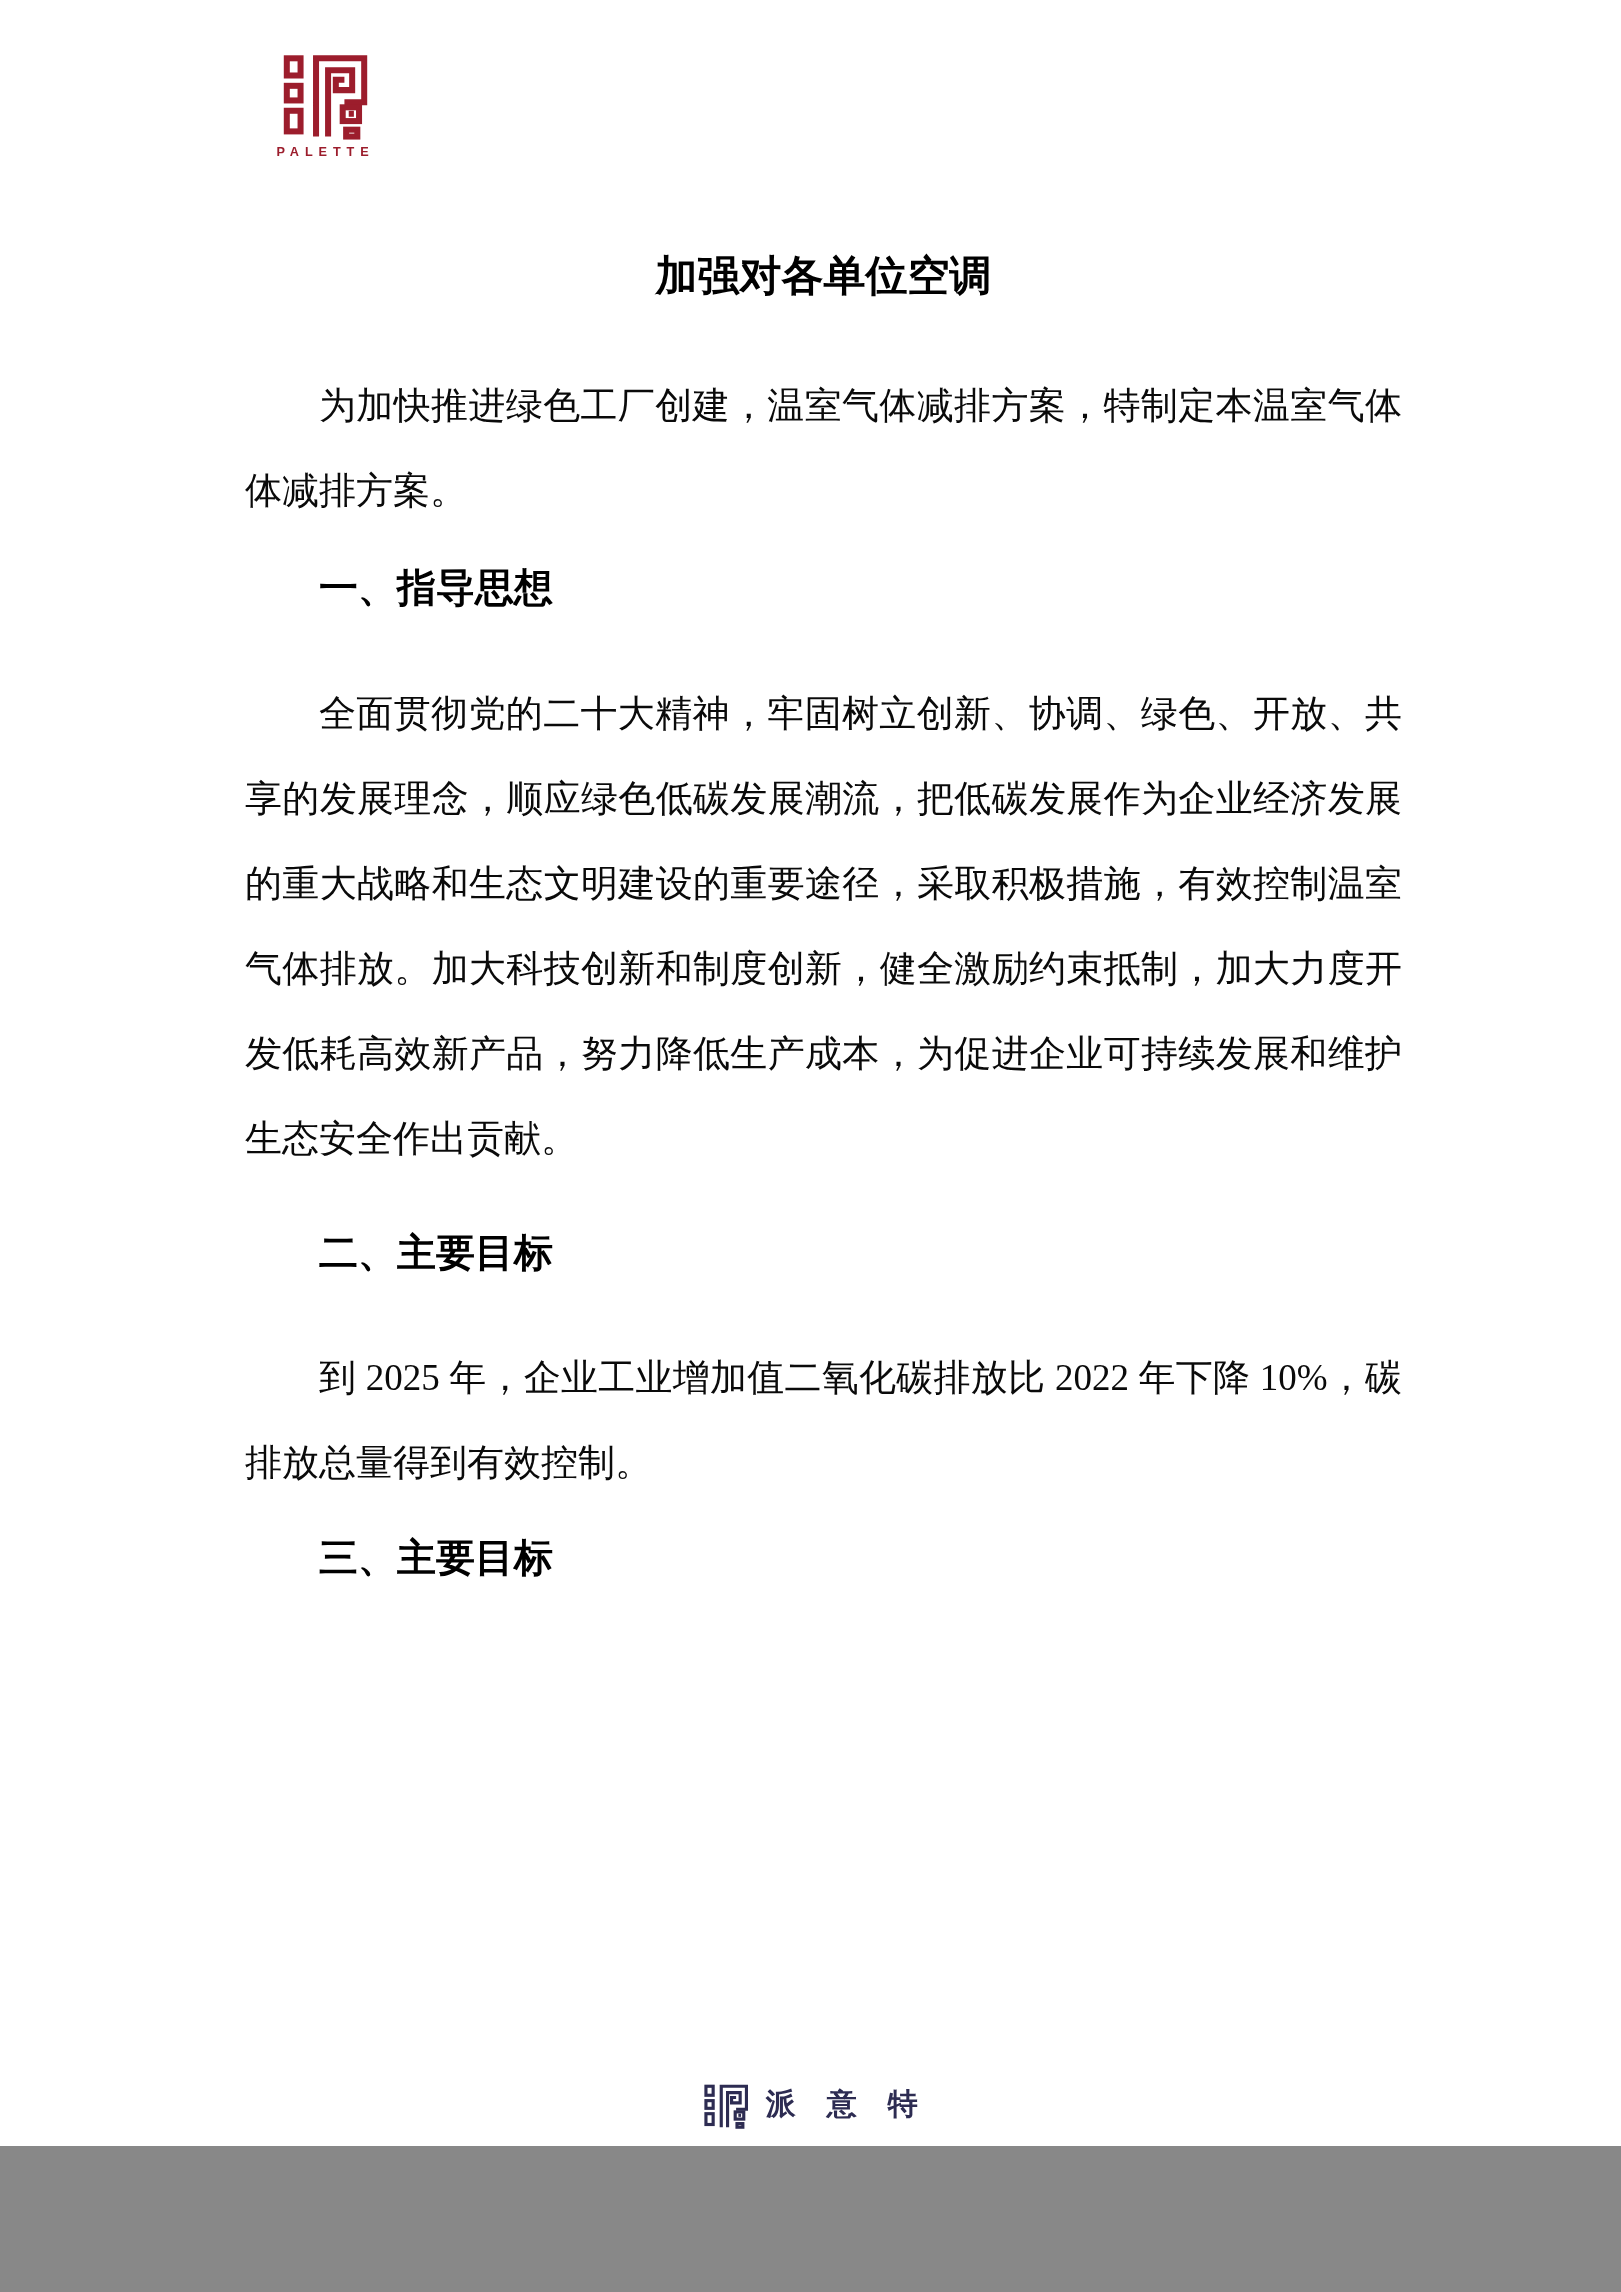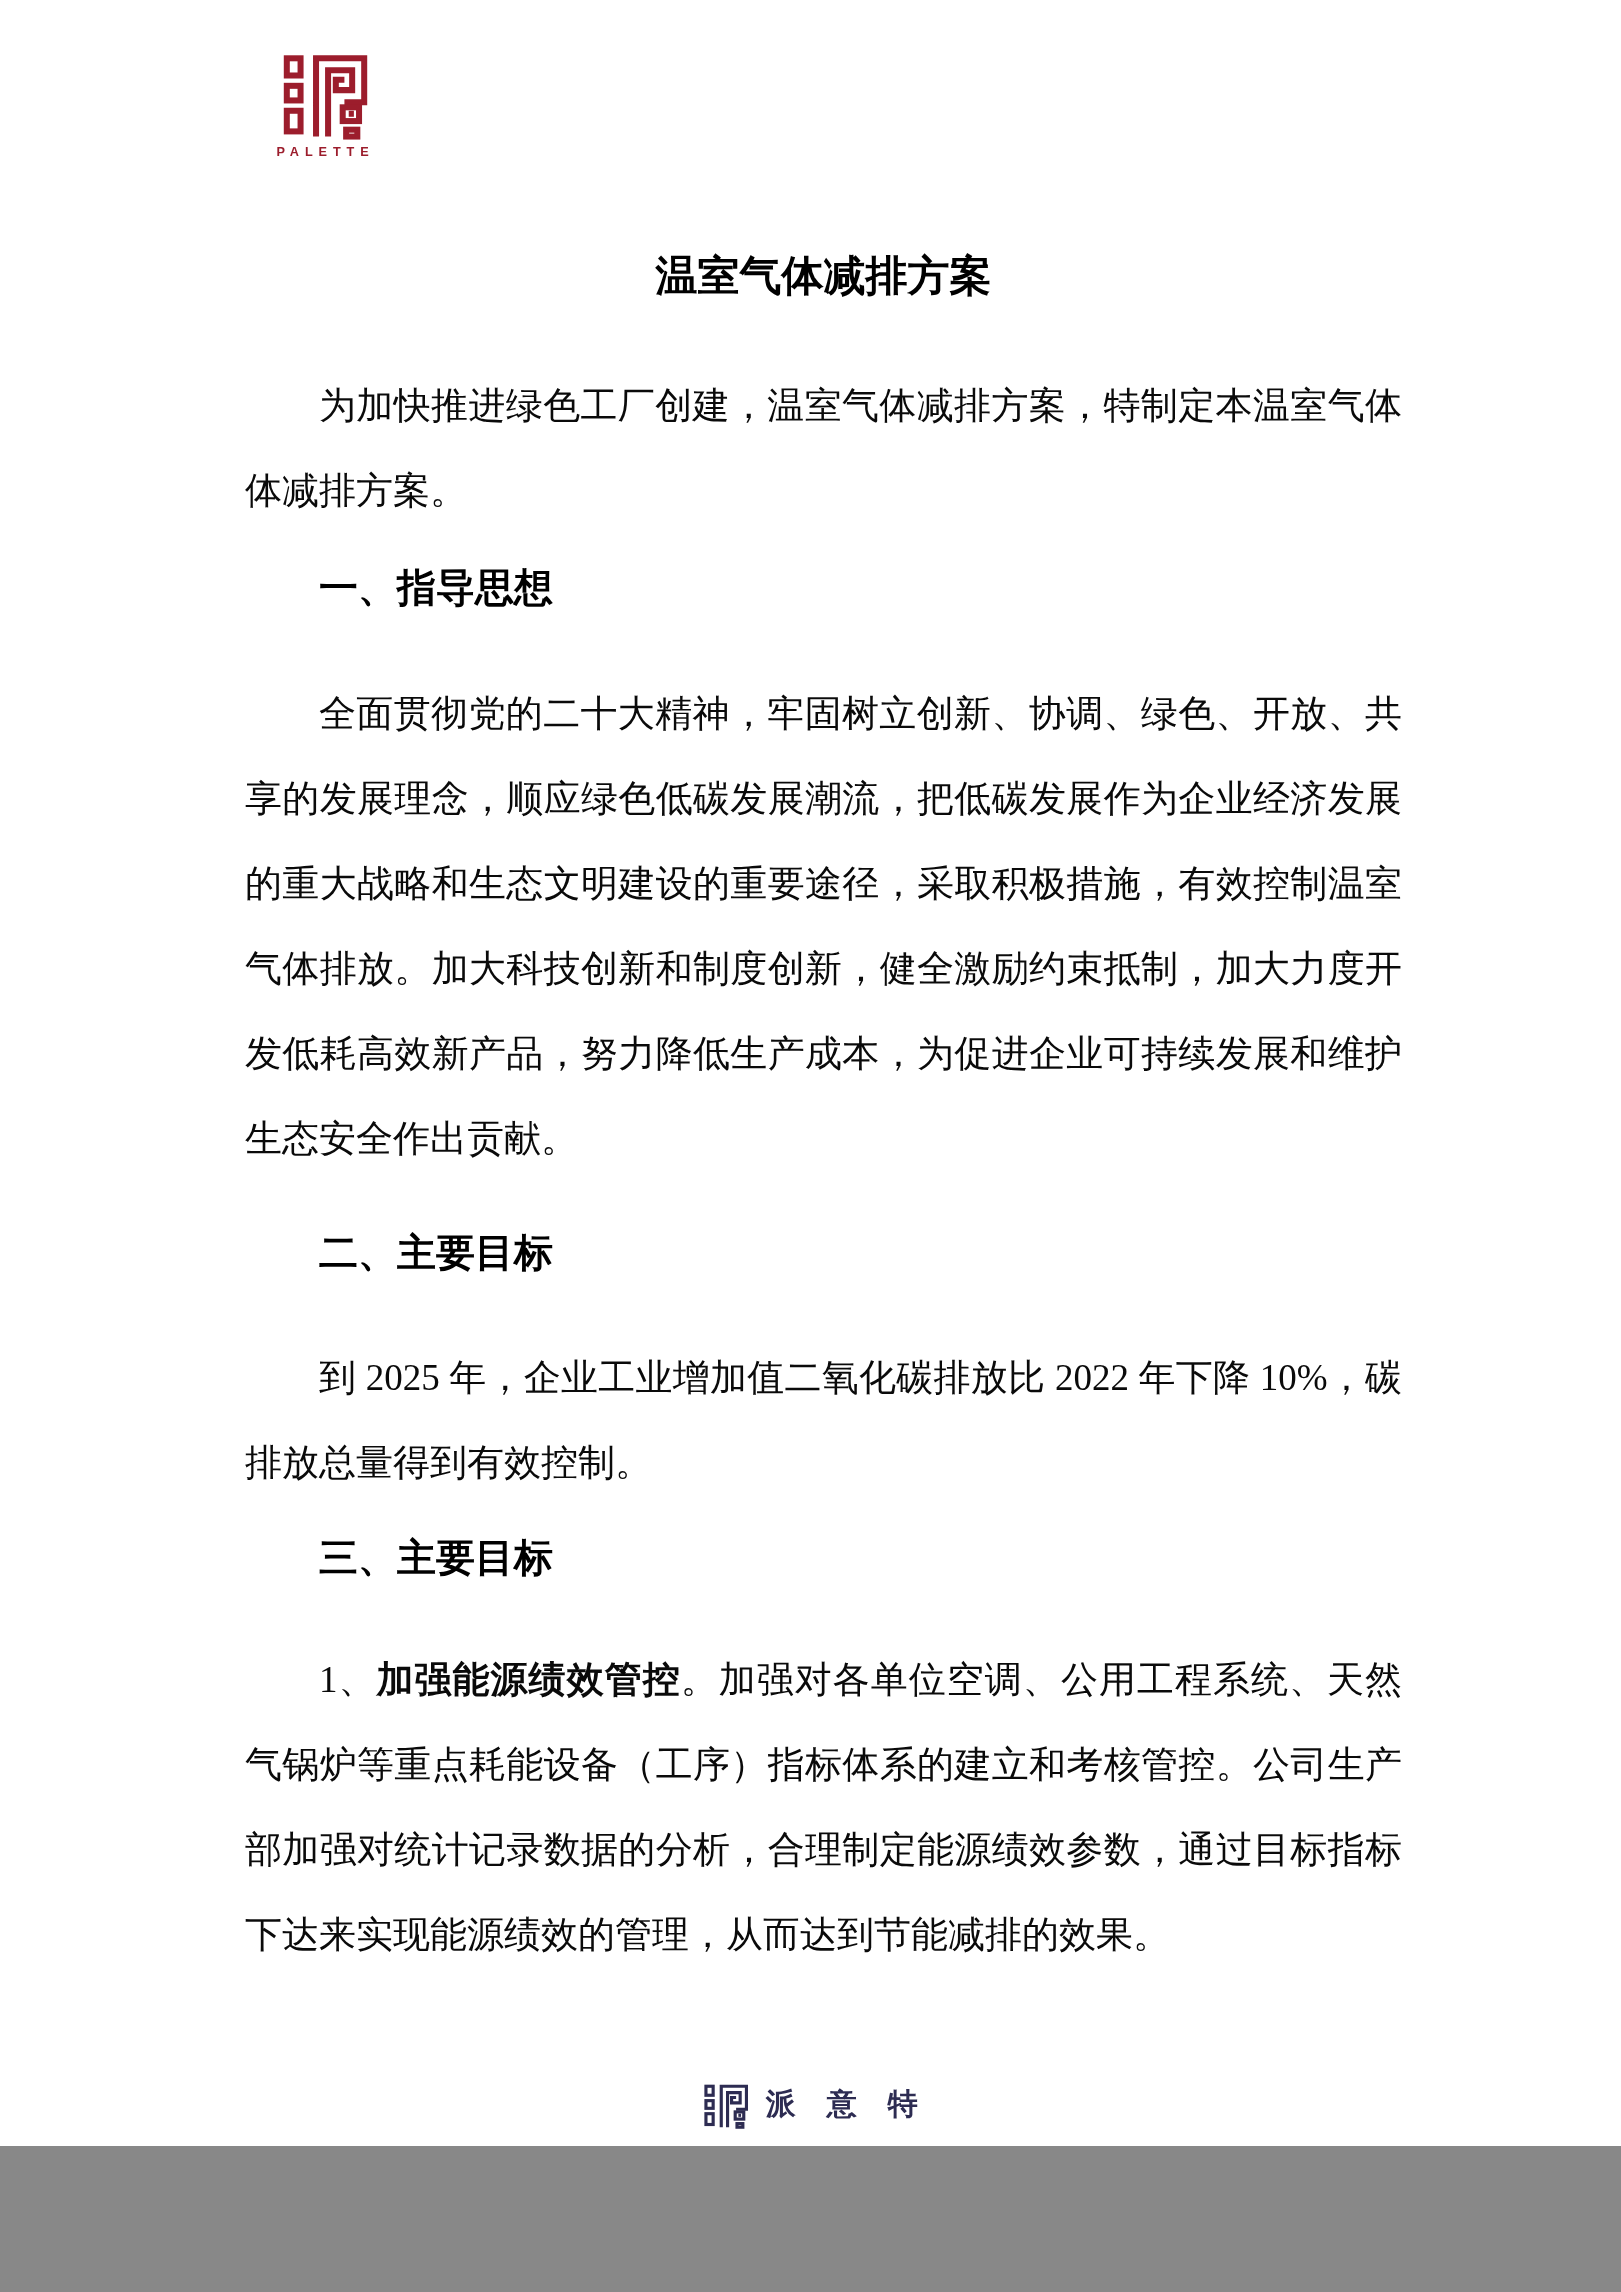--- a/index.html
+++ b/index.html
@@ -93,32 +93,31 @@
         <rect x="70" y="62" width="19" height="16"></rect>
         <rect x="74" y="88" width="13" height="8"></rect>
       </g>
       <rect x="77" y="66" width="6" height="7" fill="currentColor"></rect>
     </svg>
     <div class="logo-wordmark">PALETTE</div>
   </div>
 
   <div class="content">
 
-    <h1 class="doc-title">温室气体减排方案</h1>
+    <h1 class="doc-title">加强对各单位空调</h1>
 
     <p class="body-p p-intro">为加快推进绿色工厂创建，温室气体减排方案，特制定本温室气体体减排方案。</p>
 
     <h2 class="heading h-sec1">一、指导思想</h2>
     <p class="body-p p-sec1">全面贯彻党的二十大精神，牢固树立创新、协调、绿色、开放、共享的发展理念，顺应绿色低碳发展潮流，把低碳发展作为企业经济发展的重大战略和生态文明建设的重要途径，采取积极措施，有效控制温室气体排放。加大科技创新和制度创新，健全激励约束抵制，加大力度开发低耗高效新产品，努力降低生产成本，为促进企业可持续发展和维护生态安全作出贡献。</p>
 
     <h2 class="heading h-sec2">二、主要目标</h2>
     <p class="body-p p-sec2">到 2025 年，企业工业增加值二氧化碳排放比 2022 年下降 10%，碳排放总量得到有效控制。</p>
 
     <h2 class="heading h-sec3">三、主要目标</h2>
-    <p class="body-p p-sec3"><span>1、</span><span class="bold-lead">加强能源绩效管控</span><span>。加强对各单位空调、公用工程系统、天然气锅炉等重点耗能设备（工序）指标体系的建立和考核管控。公司生产部加强对统计记录数据的分析，合理制定能源绩效参数，通过目标指标下达来实现能源绩效的管理，从而达到节能减排的效果。</span></p>
 
   </div>
 
   <div class="footer-logo">
     <svg viewBox="0 0 100 100" aria-hidden="true">
       <g fill="none" stroke="currentColor" stroke-width="7">
         <rect x="5" y="5" width="16" height="20"></rect>
         <rect x="5" y="37" width="16" height="17"></rect>
         <rect x="5" y="66" width="16" height="24"></rect>
         <path d="M39 96 V5 H95 V56 H72"></path>

